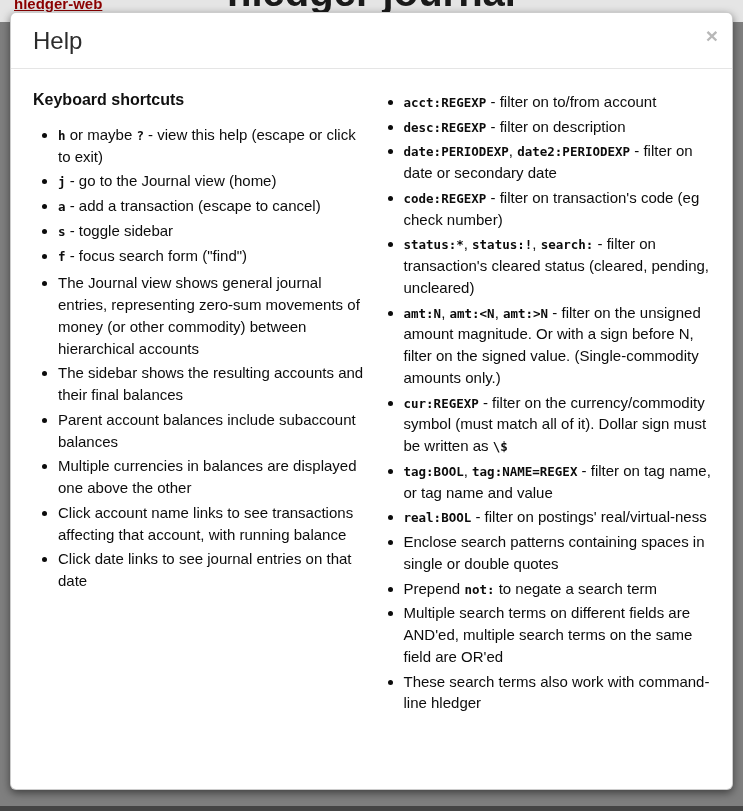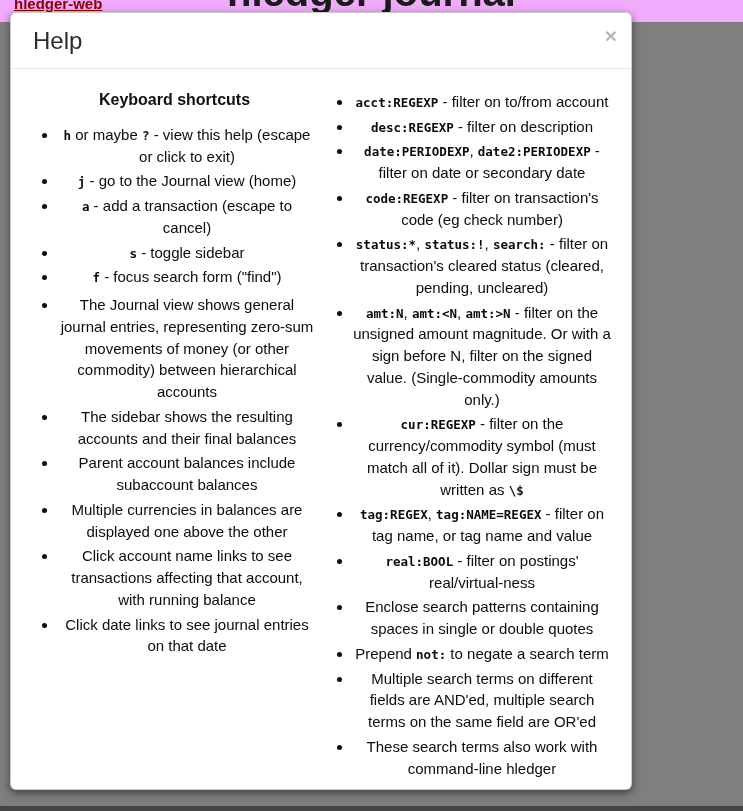--- a/index.html
+++ b/index.html
@@ -8,21 +8,21 @@
     font-family: "Liberation Sans", sans-serif;
     background: #ffffff;
     position: relative;
     overflow: hidden;
     color: #111;
   }
 
   
   .page-top {
     position: absolute; top: 0; left: 0; right: 0; height: 22px;
-    background: #f0abfc; overflow: hidden; z-index: 1;
+    background: #e5e5e5; overflow: hidden; z-index: 1;
   }
   .brand {
     position: absolute; left: 14px; top: -5px;
     font-size: 15px; font-weight: bold;
     color: #8b0000; text-decoration: underline; cursor: pointer;
   }
   .page-heading {
     position: absolute; left: 50%; top: -30px; transform: translateX(-50%);
     font-size: 40px; font-weight: bold; color: #1a1a1a; white-space: nowrap;
   }
@@ -32,21 +32,21 @@
     position: absolute; top: 22px; left: 0; right: 0; bottom: 0;
     background: rgba(0,0,0,0.5); z-index: 5;
   }
   .bottom-edge {
     position: absolute; left: 0; right: 0; bottom: 0; height: 5px;
     background: #454545; z-index: 6;
   }
 
   
   .modal {
-    position: absolute; top: 12px; left: 10px; width: 622px; height: 778px;
+    position: absolute; top: 12px; left: 10px; width: 723px; height: 778px;
     background: #fff; border: 1px solid rgba(0,0,0,0.2); border-radius: 6px;
     box-shadow: 0 3px 9px rgba(0,0,0,0.5);
     z-index: 10; overflow: hidden;
   }
   .modal-header {
     position: relative;
     padding: 14px 20px 12px 22px;
     border-bottom: 1px solid #e5e5e5;
   }
   .modal-title {
@@ -55,21 +55,20 @@
   .modal-close {
     position: absolute; right: 14px; top: 12px;
     background: none; border: none; cursor: pointer;
     font-size: 21px; font-weight: bold; color: #b8b8b8; line-height: 1;
     font-family: "Liberation Sans", sans-serif;
   }
 
   .modal-body {
     display: flex; gap: 12px;
     padding: 22px 20px 10px 22px;
-    text-align: center;
   }
   .help-column { flex: 1; min-width: 0; }
 
   .section-heading {
     font-size: 16px; font-weight: bold; color: #101010;
     margin: 0 0 15px 0;
   }
   .section-heading + ul + .section-heading,
   ul + .section-heading { margin-top: 26px; }
 
@@ -126,21 +125,21 @@
       </div>
     <div class="help-column">
         <ul class="help-list">
           <li><code>acct:REGEXP</code> - filter on to/from account</li>
           <li><code>desc:REGEXP</code> - filter on description</li>
           <li><code>date:PERIODEXP</code>, <code>date2:PERIODEXP</code> - filter on date or secondary date</li>
           <li><code>code:REGEXP</code> - filter on transaction's code (eg check number)</li>
           <li><code>status:*</code>, <code>status:!</code>, <code>search:</code> - filter on transaction's cleared status (cleared, pending, uncleared)</li>
           <li><code>amt:N</code>, <code>amt:&lt;N</code>, <code>amt:&gt;N</code> - filter on the unsigned amount magnitude. Or with a sign before N, filter on the signed value. (Single-commodity amounts only.)</li>
           <li><code>cur:REGEXP</code> - filter on the currency/commodity symbol (must match all of it). Dollar sign must be written as <code>\$</code></li>
-          <li><code>tag:REGEX</code>, <code>tag:NAME=REGEX</code> - filter on tag name, or tag name and value</li>
+          <li><code>tag:BOOL</code>, <code>tag:NAME=REGEX</code> - filter on tag name, or tag name and value</li>
           <li><code>real:BOOL</code> - filter on postings' real/virtual-ness</li>
           <li>Enclose search patterns containing spaces in single or double quotes</li>
           <li>Prepend <code>not:</code> to negate a search term</li>
           <li>Multiple search terms on different fields are AND'ed, multiple search terms on the same field are OR'ed</li>
           <li>These search terms also work with command-line hledger</li>
         </ul>
       </div>
   </div>
 </div>
 

